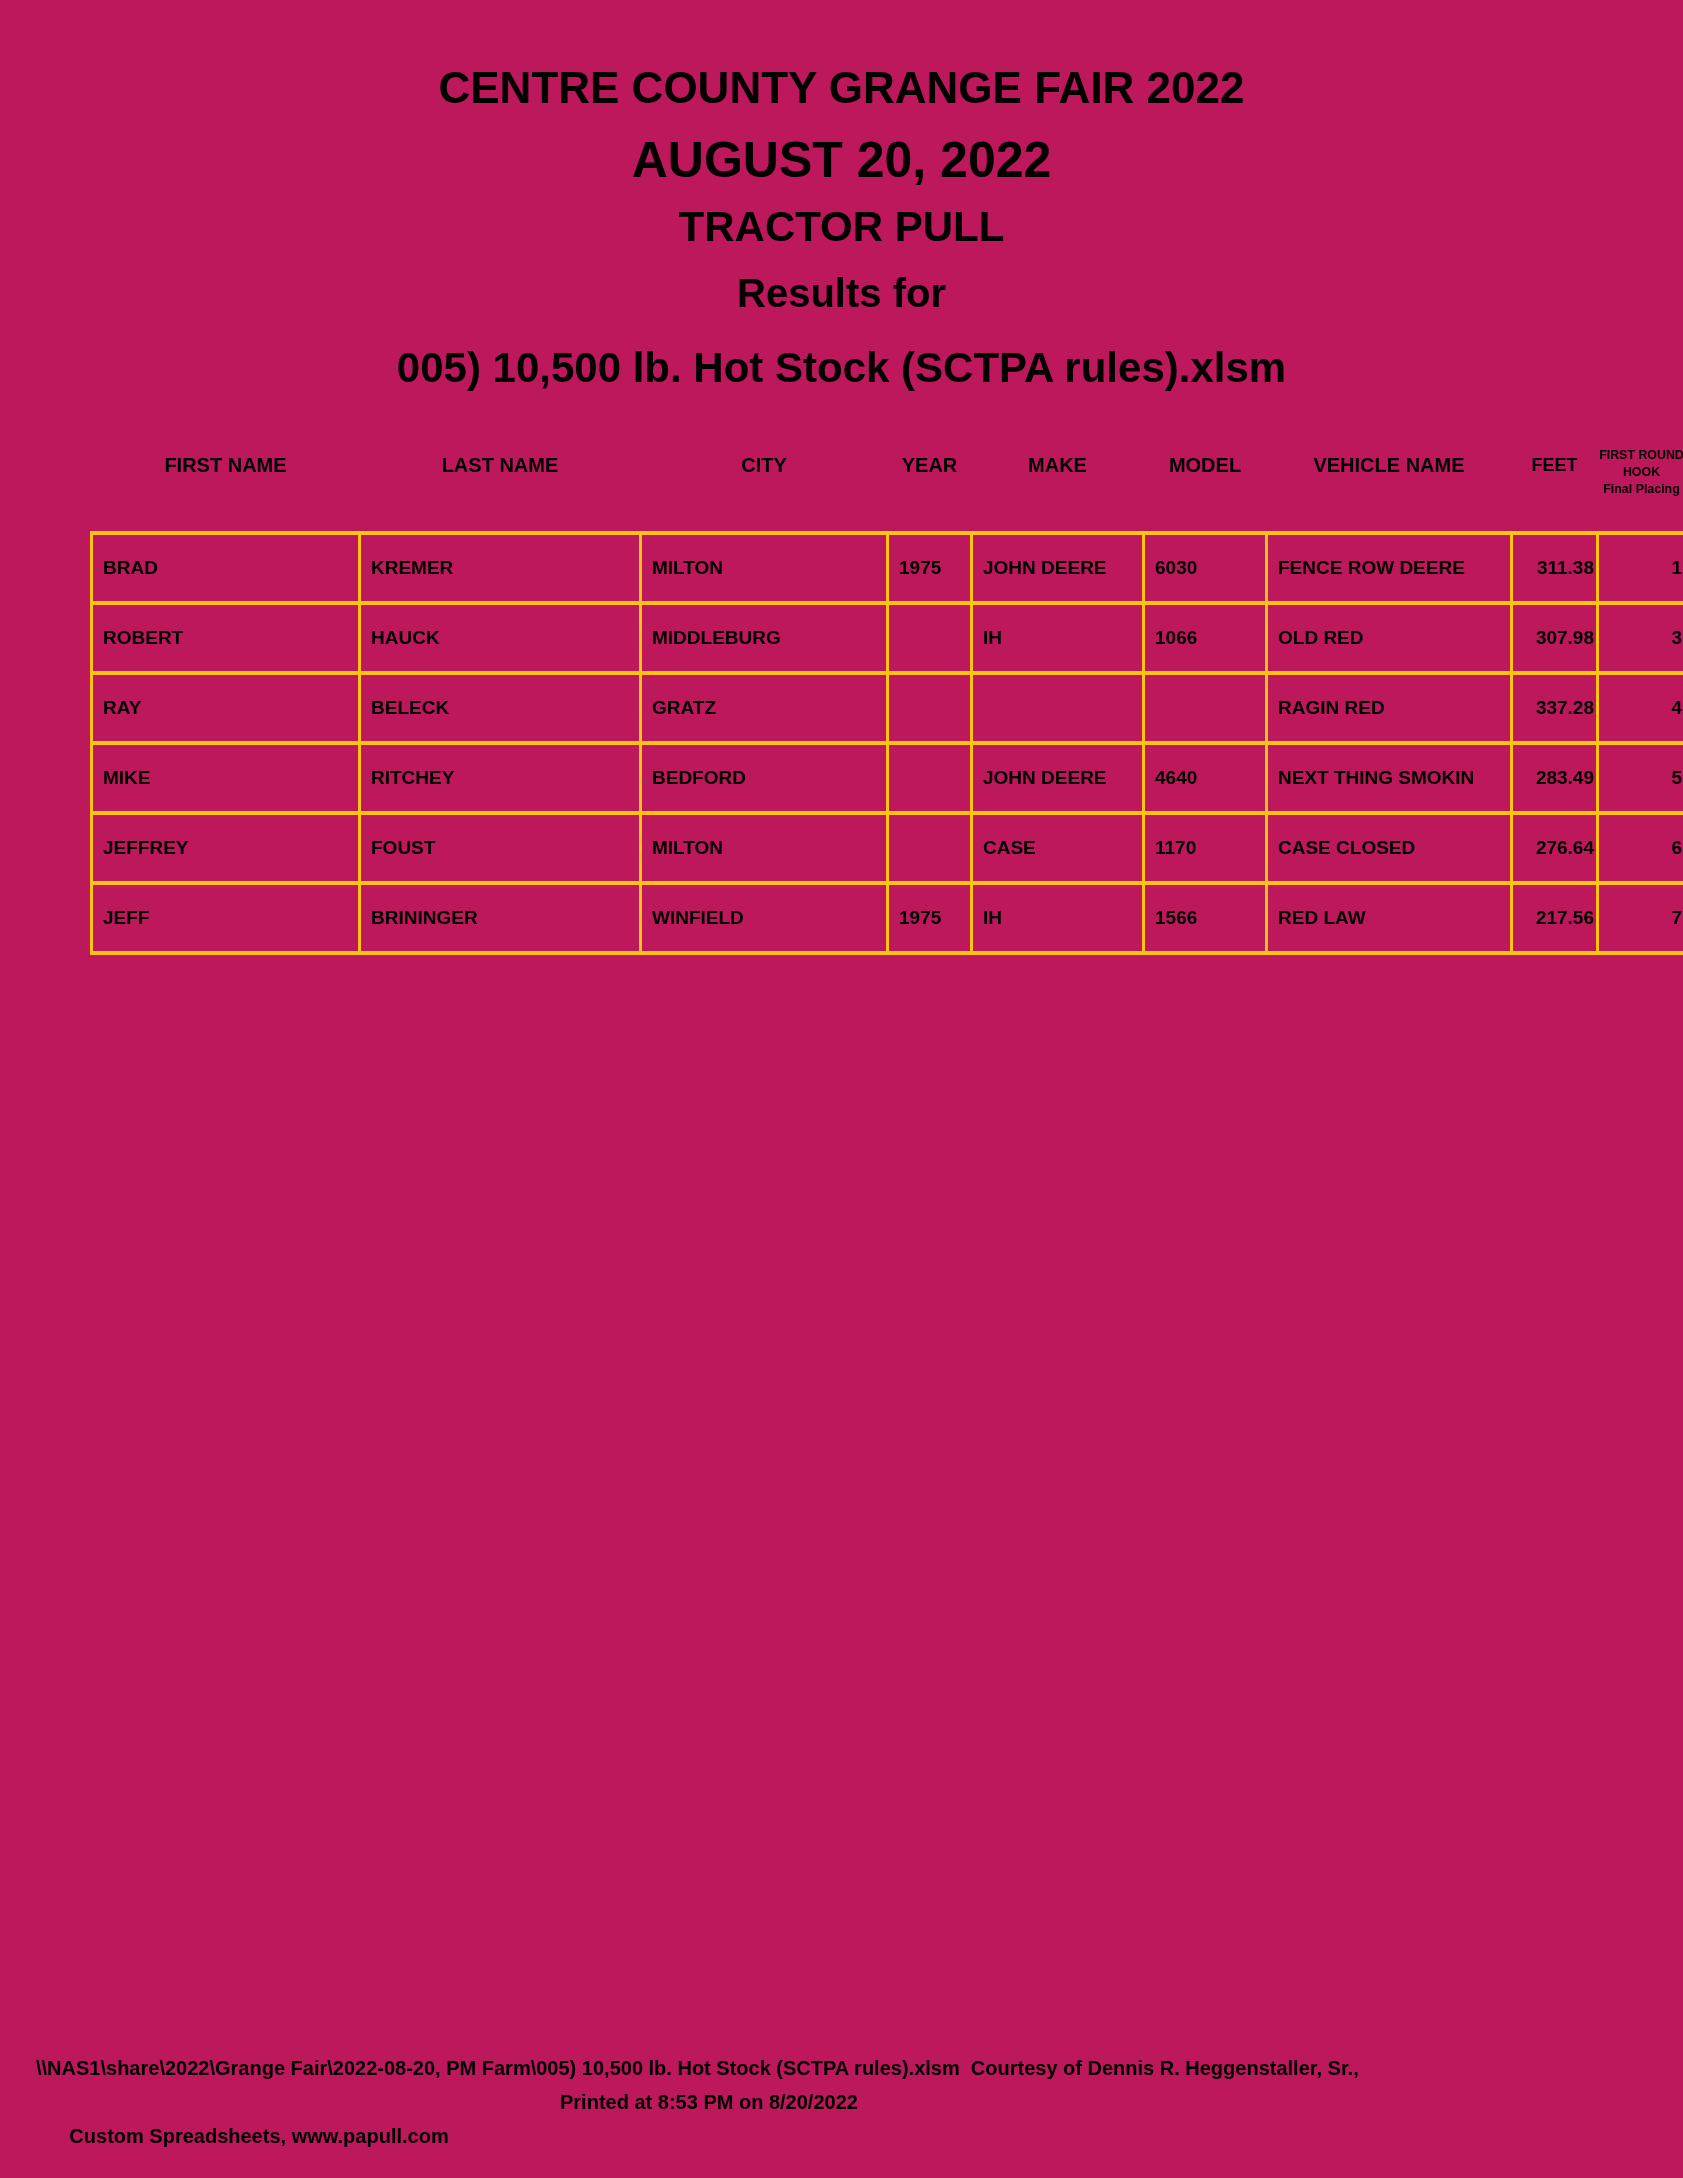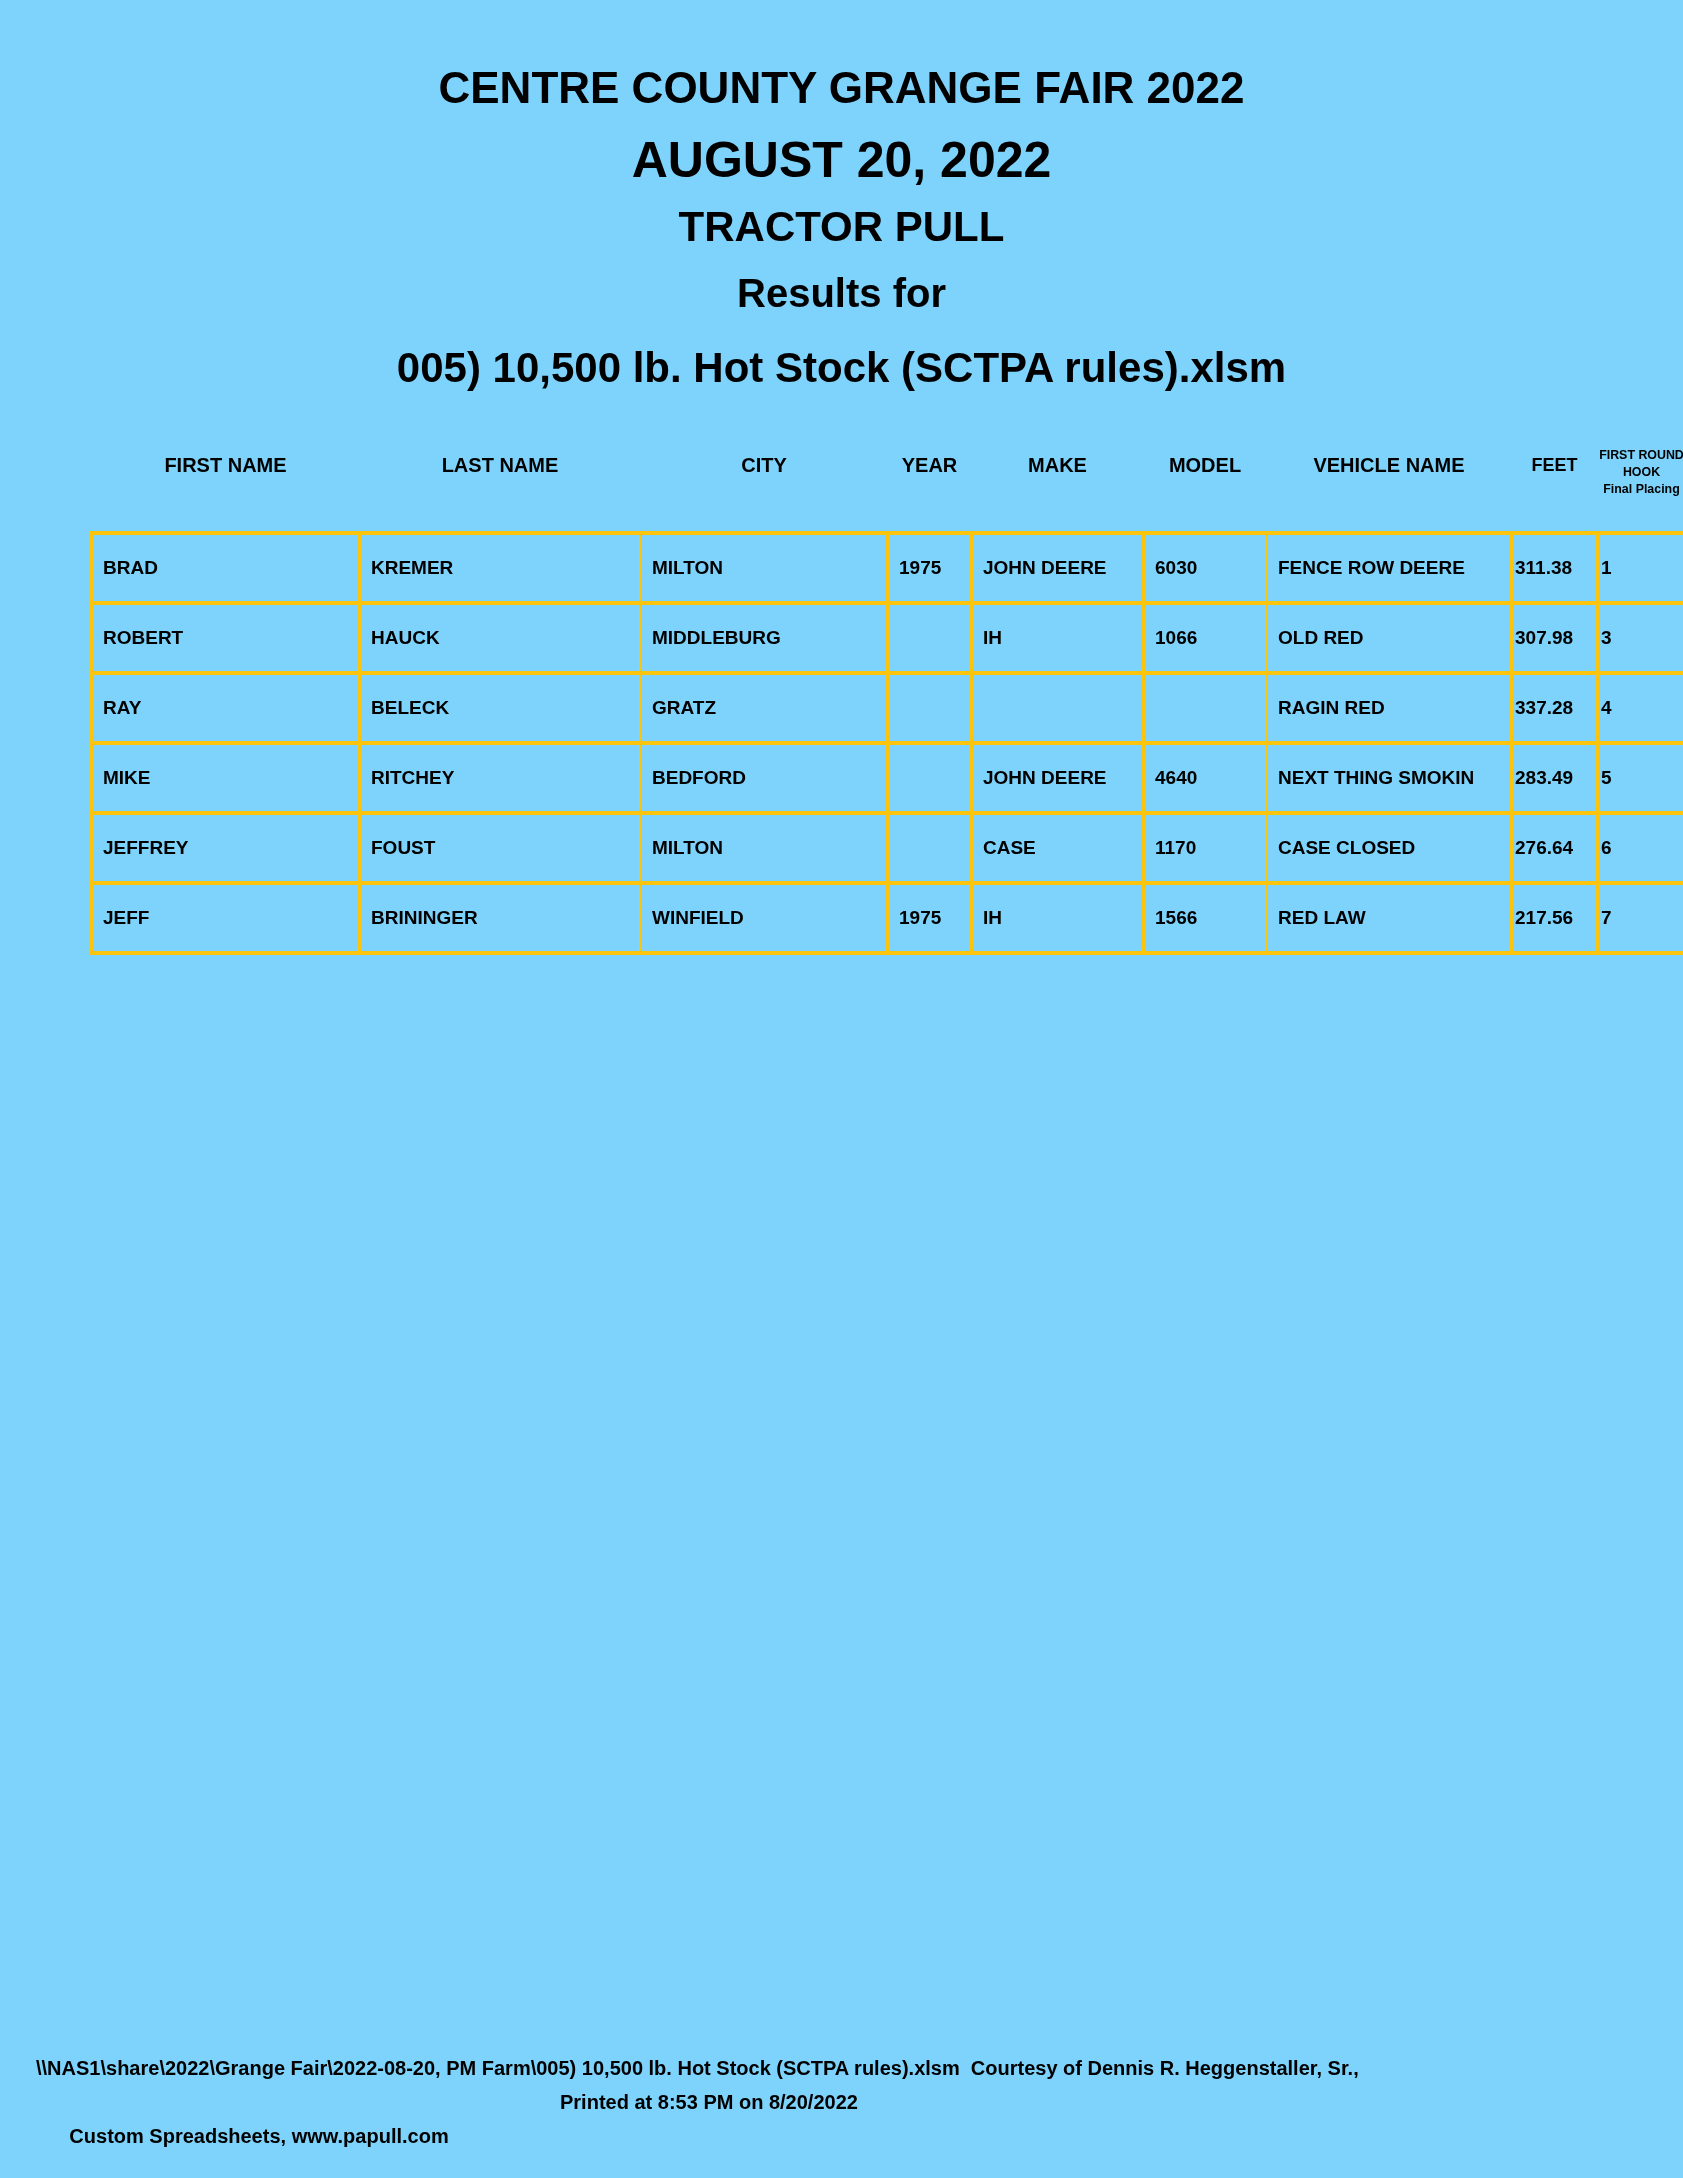--- a/index.html
+++ b/index.html
@@ -4,21 +4,21 @@
 <style>
   html, body {
     margin: 0;
     padding: 0;
     background: #ffffff;
   }
   .page {
     position: relative;
     width: 1683px;
     height: 2178px;
-    background: #7dd3fc;
+    background: #be185d;
     font-family: "Liberation Sans", sans-serif;
     font-weight: bold;
     color: #000000;
     overflow: hidden;
   }
 
   
   .title-block {
     position: absolute;
     top: 63px;
@@ -63,21 +63,21 @@
     border-bottom: 4px solid var(--border-gold, #FCC40D);
     height: 58px;
     vertical-align: middle;
     font-size: 19px;
     padding: 4px 10px;
     line-height: 1.25;
     overflow: hidden;
   }
   .results-table td.c-feet,
   .results-table td.c-placing {
-    text-align: left;
+    text-align: right;
     padding: 4px 2px;
   }
 
   
   .footer {
     position: absolute;
     left: 36px;
     top: 2051px;
     width: 1614px;
     font-size: 20px;

